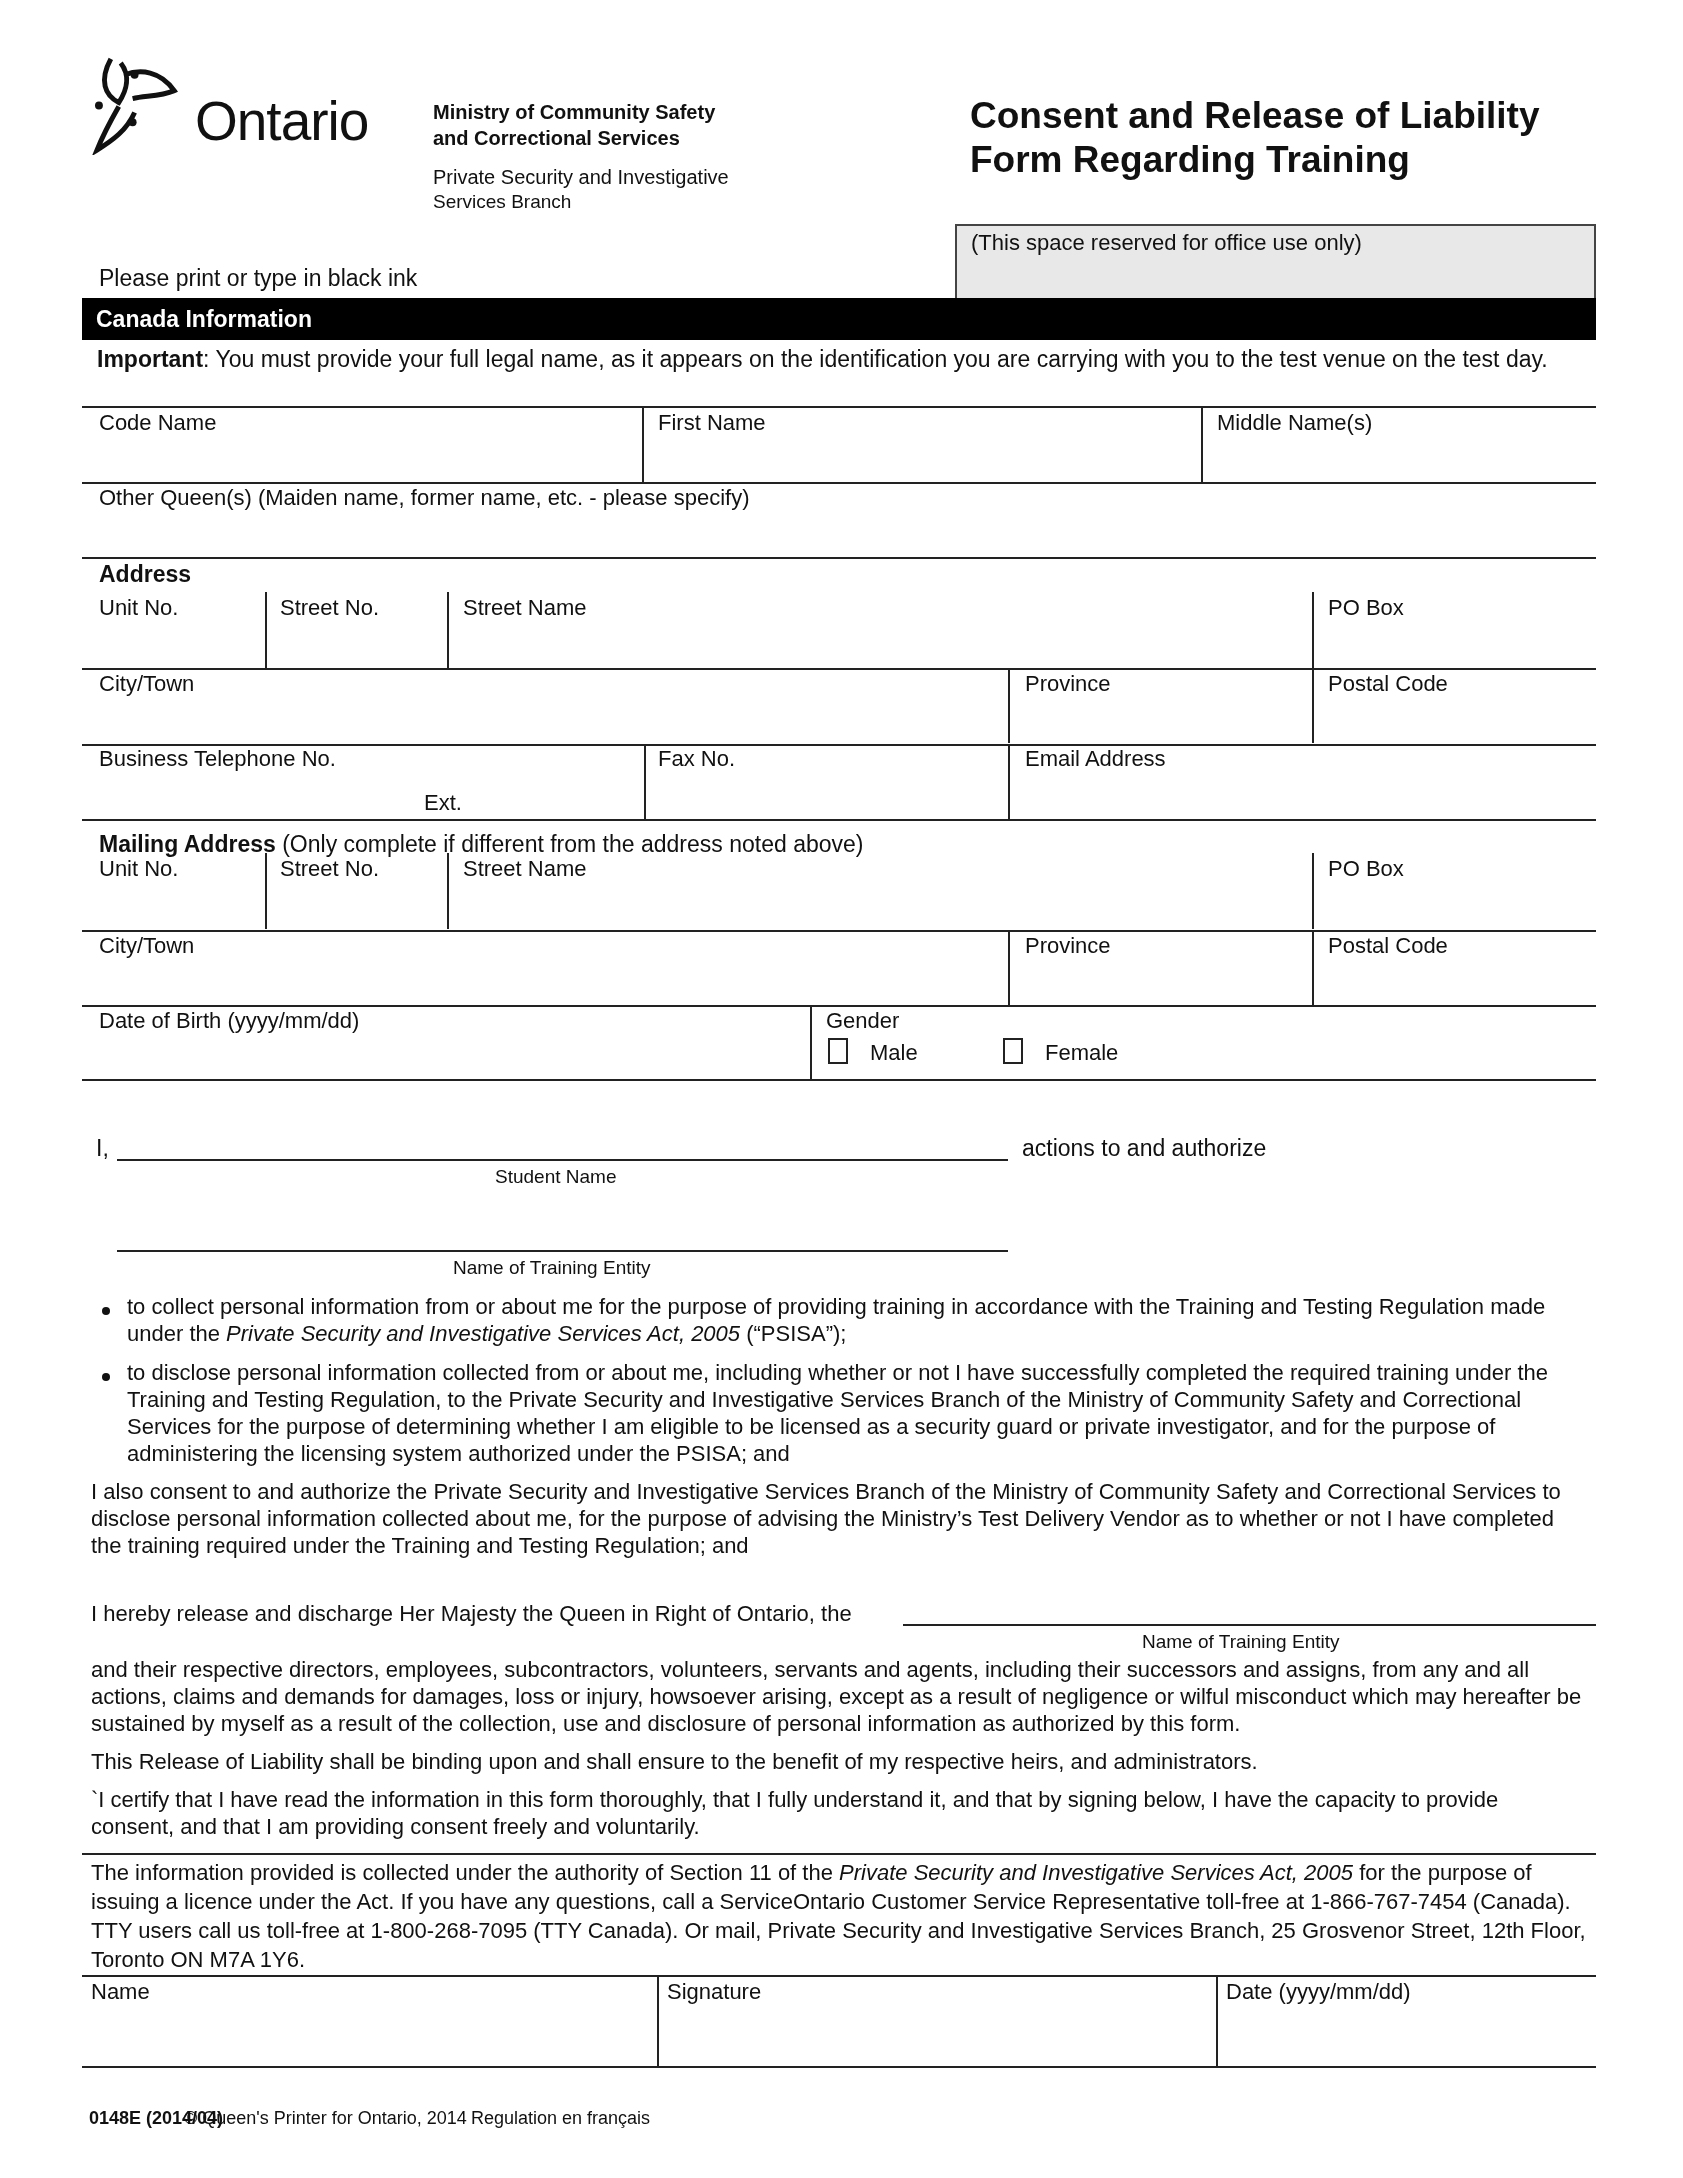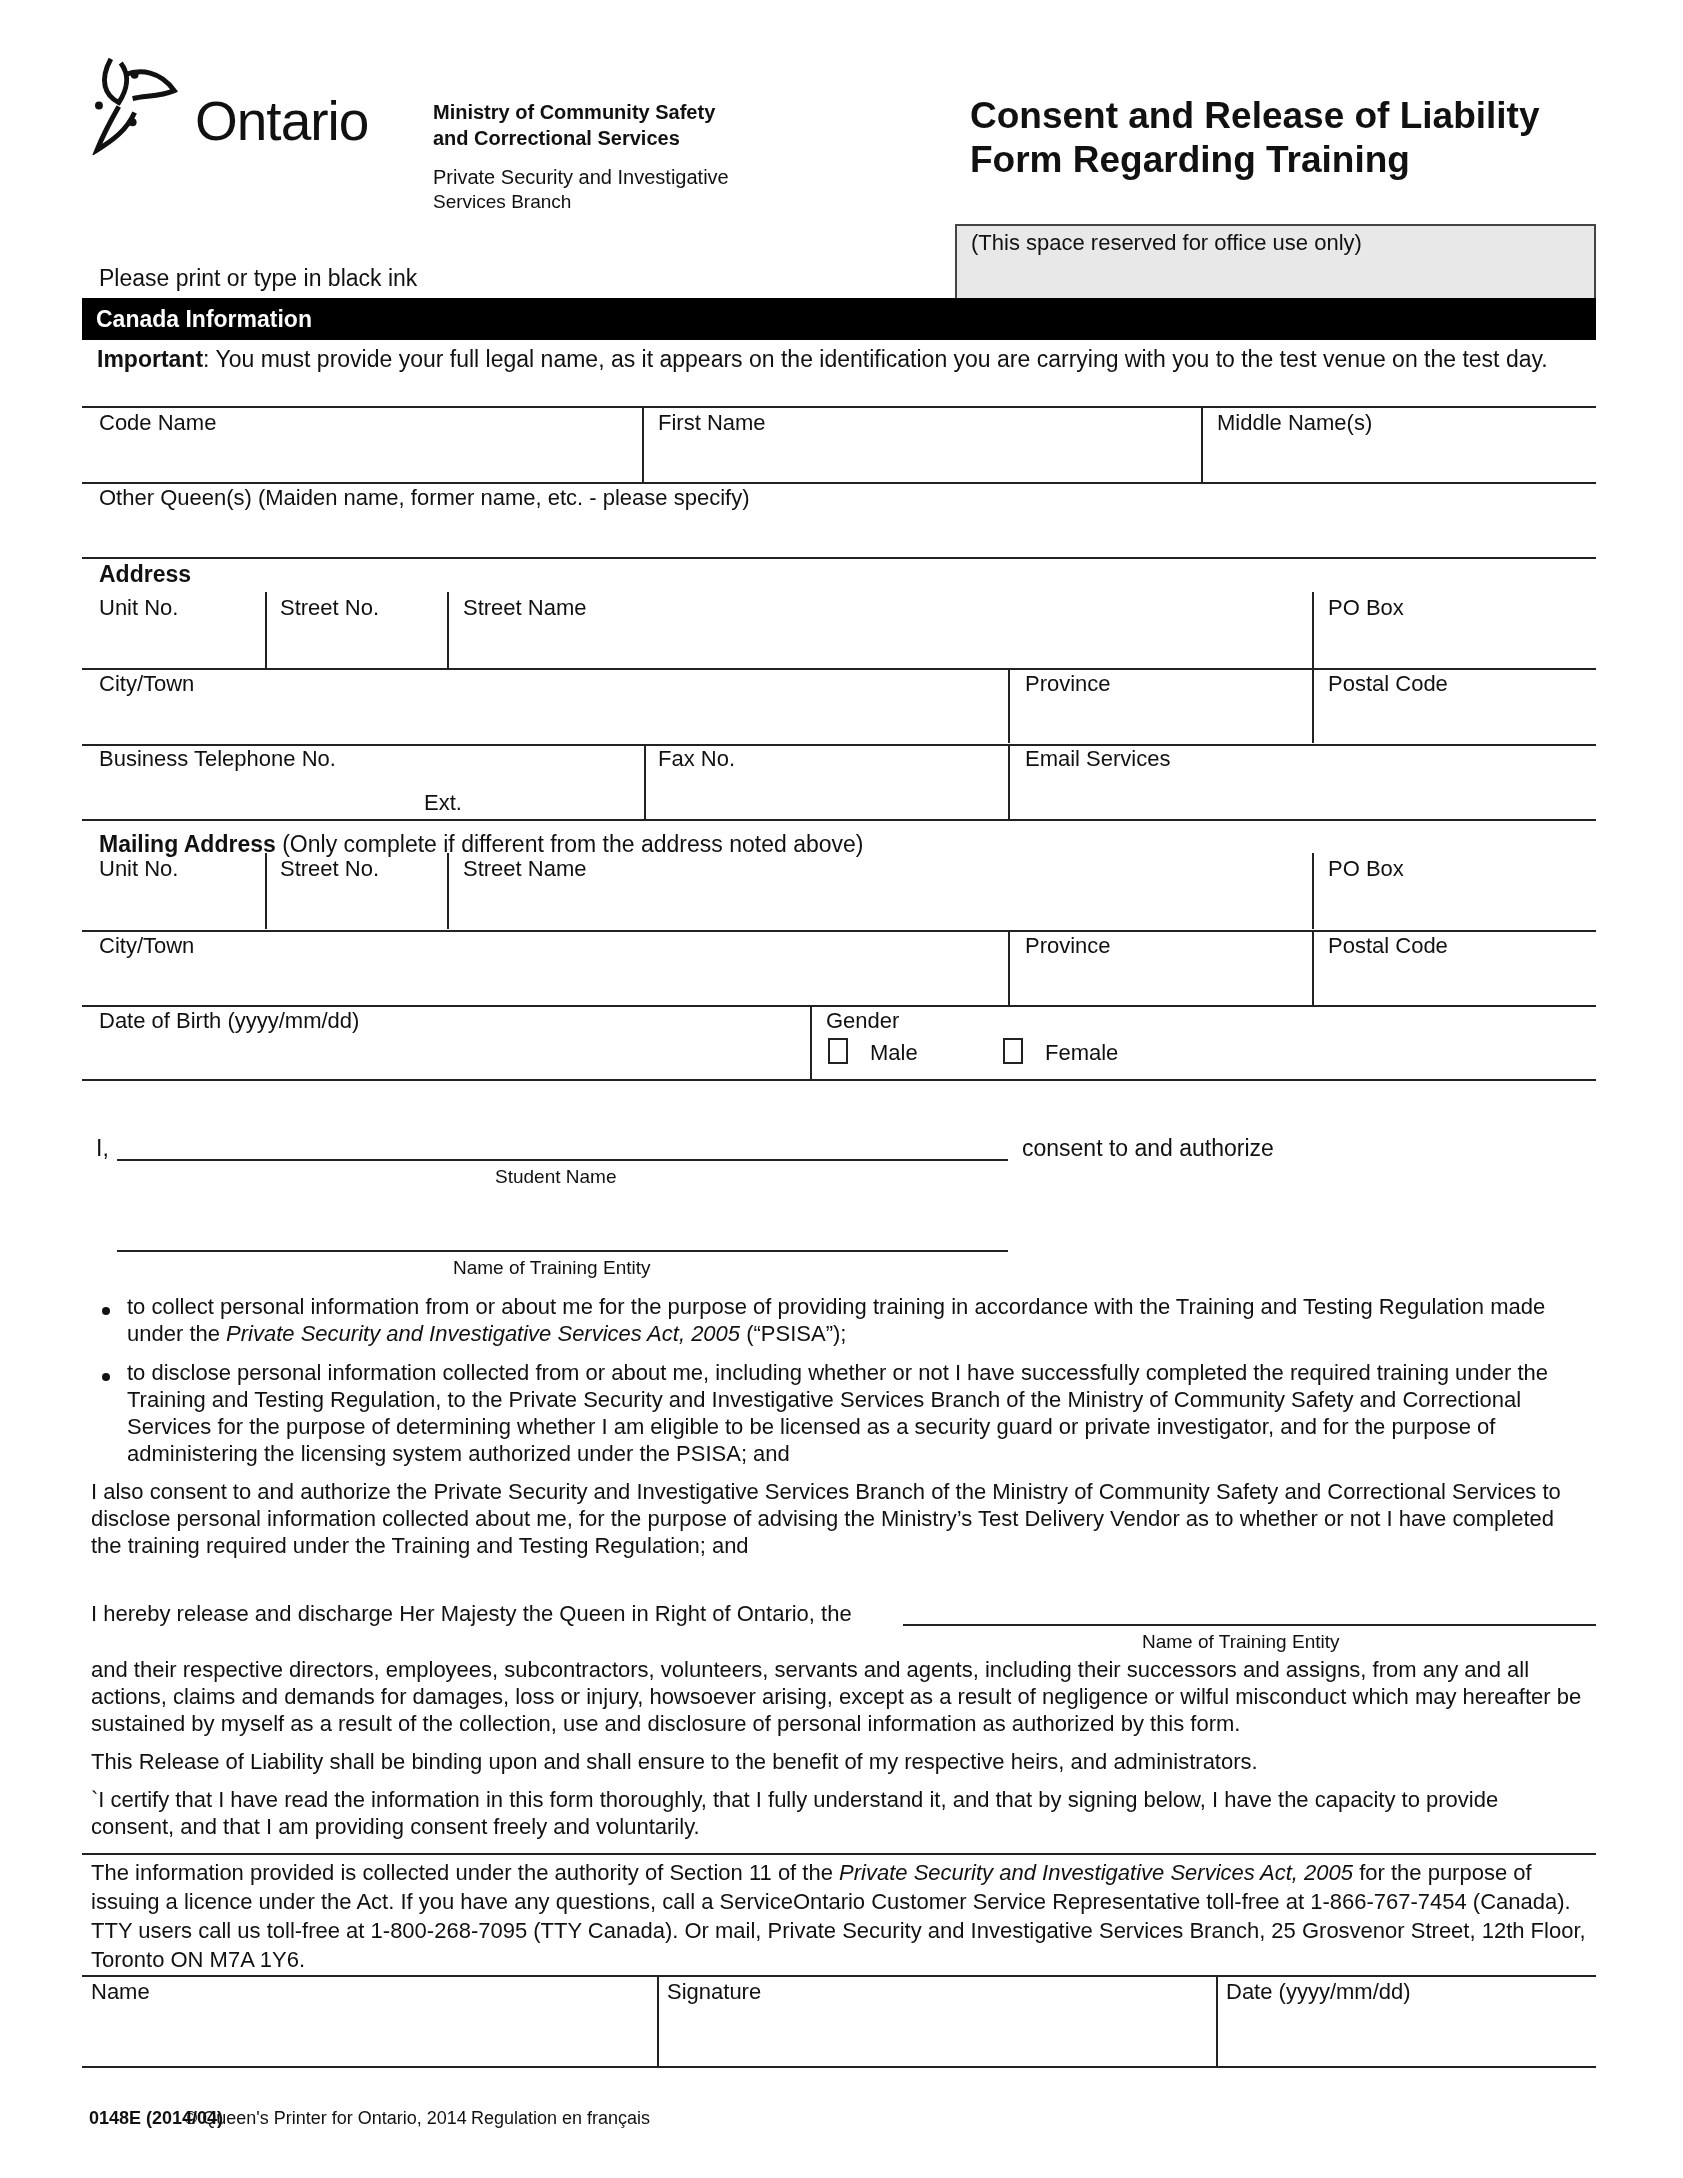--- a/index.html
+++ b/index.html
@@ -94,21 +94,21 @@
 
 <div class="hline" style="left:82px;top:744px;width:1514px;"></div>
 <div class="vline" style="left:644px;top:744px;height:75px;"></div>
 <div class="vline" style="left:1008px;top:744px;height:75px;"></div>
 <div class="lbl" style="left:99px;top:746px;">Business Telephone No.</div>
 <div class="field" style="left:84px;top:745px;width:337px;height:73px;"></div>
 <div class="lbl" style="left:424px;top:790px;">Ext.</div>
 <div class="field" style="left:465px;top:782px;width:176px;height:37px;"></div>
 <div class="lbl" style="left:658px;top:746px;">Fax No.</div>
 <div class="field" style="left:645px;top:745px;width:361px;height:73px;"></div>
-<div class="lbl" style="left:1025px;top:746px;">Email Services</div>
+<div class="lbl" style="left:1025px;top:746px;">Email Address</div>
 <div class="field" style="left:1010px;top:745px;width:586px;height:73px;"></div>
 
 <div class="hline" style="left:82px;top:819px;width:1514px;"></div>
 <div class="lbl" style="left:99px;top:823px;font-size:23px;margin-top:8px;">
   <b>Mailing Address</b><span> (Only complete if different from the address noted above)</span>
 </div>
 <div class="vline" style="left:265px;top:853px;height:76px;"></div>
 <div class="vline" style="left:447px;top:853px;height:76px;"></div>
 <div class="vline" style="left:1312px;top:853px;height:76px;"></div>
 <div class="lbl" style="left:99px;top:856px;">Unit No.</div>
@@ -137,21 +137,21 @@
 <div class="lbl" style="left:826px;top:1008px;">Gender</div>
 <div class="cb" style="left:828px;top:1038px;width:20px;height:26px;"></div>
 <div class="lbl" style="left:870px;top:1040px;">Male</div>
 <div class="cb" style="left:1003px;top:1038px;width:20px;height:26px;"></div>
 <div class="lbl" style="left:1045px;top:1040px;">Female</div>
 <div class="hline" style="left:82px;top:1079px;width:1514px;"></div>
 
 <div class="lbl" style="left:96px;top:1135px;font-size:23px;">I,</div>
 <div class="field" style="left:117px;top:1119px;width:891px;height:42px;border-bottom:2px solid #222;"></div>
 <div class="lbl small" style="left:495px;top:1164px;">Student Name</div>
-<div class="lbl" style="left:1022px;top:1135px;font-size:23px;">consent to and authorize</div>
+<div class="lbl" style="left:1022px;top:1135px;font-size:23px;">actions to and authorize</div>
 
 <div class="field" style="left:117px;top:1210px;width:891px;height:42px;border-bottom:2px solid #222;"></div>
 <div class="lbl small" style="left:453px;top:1255px;">Name of Training Entity</div>
 
 <div class="bullet" style="left:102px;top:1307px;"></div>
 <div class="para" style="left:127px;top:1293px;width:1455px;">
   <span>to collect personal information from or about me for the purpose of providing training in accordance with the Training and Testing Regulation made under the </span><i>Private Security and Investigative Services Act, 2005</i><span> (“PSISA”);</span>
 </div>
 <div class="bullet" style="left:102px;top:1373px;"></div>
 <div class="para" style="left:127px;top:1359px;width:1455px;">to disclose personal information collected from or about me, including whether or not I have successfully completed the required training under the Training and Testing Regulation, to the Private Security and Investigative Services Branch of the Ministry of Community Safety and Correctional Services for the purpose of determining whether I am eligible to be licensed as a security guard or private investigator, and for the purpose of administering the licensing system authorized under the PSISA; and</div>

